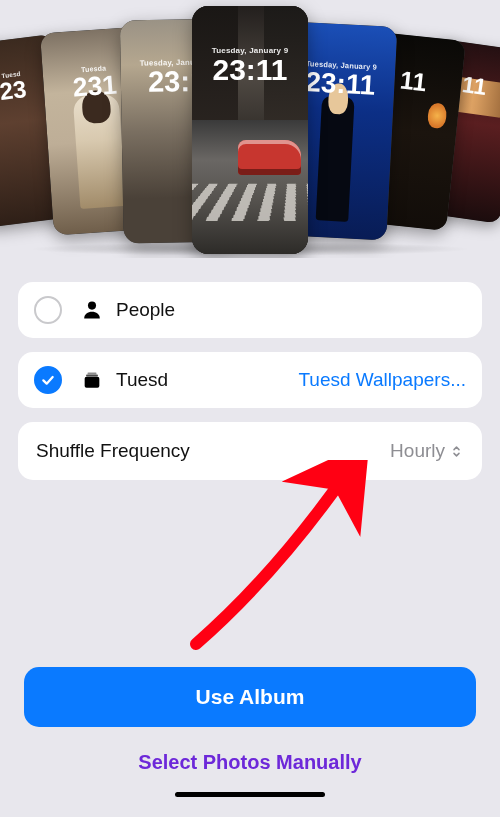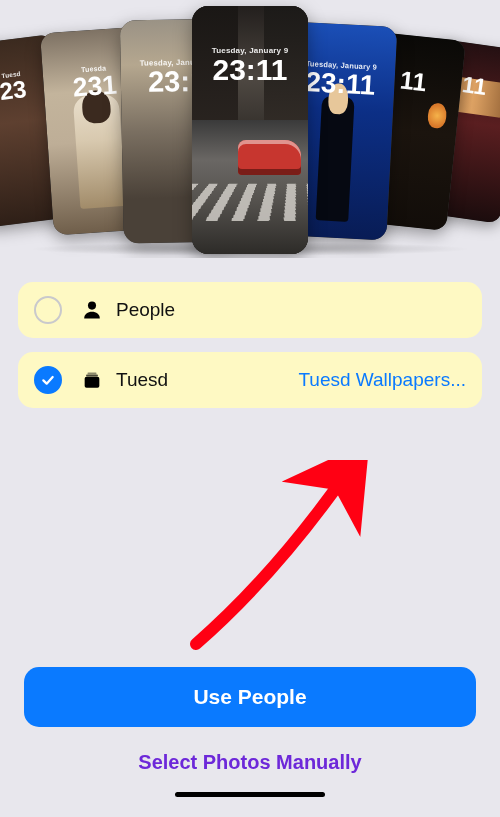--- a/index.html
+++ b/index.html
@@ -115,21 +115,21 @@
   }
   .c7 .window {
     position:absolute; left:15%; top:20%; width:70%; height:20%;
     background: linear-gradient(90deg,#a06d3d,#e0a465,#a06d3d);
     border-radius:4px;
   }
 
   
   .options { padding: 24px 18px 0 18px; }
   .row {
-    background:#fef9c3;
+    background:#ffffff;
     border-radius:15px;
     display:flex;
     align-items:center;
     padding:14px 16px;
     margin-bottom:14px;
     font-size:19px;
     color:#111;
   }
   .radio {
     width:28px; height:28px; border-radius:50%;
@@ -300,29 +300,39 @@
       <svg viewBox="0 0 24 24" width="22" height="22" fill="#000">
         <rect x="4" y="8.5" width="16" height="12" rx="2"></rect>
         <rect x="5.5" y="6" width="13" height="2.2" rx="1" fill="#000" opacity="0.7"></rect>
         <rect x="7" y="3.8" width="10" height="1.8" rx="0.9" fill="#000" opacity="0.45"></rect>
       </svg>
     </span>
     <span class="label">Tuesd</span>
     <span class="value-link">Tuesd Wallpapers...</span>
   </div>
 
+  <div class="row secondary">
+    <span class="label" style="font-weight:400;">Shuffle Frequency</span>
+    <span class="value-muted">
+      <span>Hourly</span>
+      <svg viewBox="0 0 24 24" width="15" height="15" fill="none" stroke="#8e8e93" stroke-width="2.4" stroke-linecap="round" stroke-linejoin="round">
+        <polyline points="8 9 12 5 16 9"></polyline>
+          <polyline points="8 15 12 19 16 15"></polyline>
+      </svg>
+    </span>
+  </div>
 
 </div>
 
 <svg class="arrow" viewBox="0 0 190 190">
   <defs>
     <marker id="head" orient="auto" markerWidth="8" markerHeight="10" refX="3.6" refY="4">
       <path d="M0,0 L7,4 L0,8 L2,4 Z" fill="#ff0013"></path>
     </marker>
   </defs>
   <path d="M18 184 Q 96 116 168 14" stroke="#ff0013" stroke-width="12" fill="none" stroke-linecap="round" marker-end="url(#head)"></path>
 </svg>
 
 <div class="actions">
-  <button class="primary-btn">Use People</button>
+  <button class="primary-btn">Use Album</button>
   <button class="secondary-btn">Select Photos Manually</button>
   <div class="home-indicator"></div>
 </div>
 
 </body></html>

